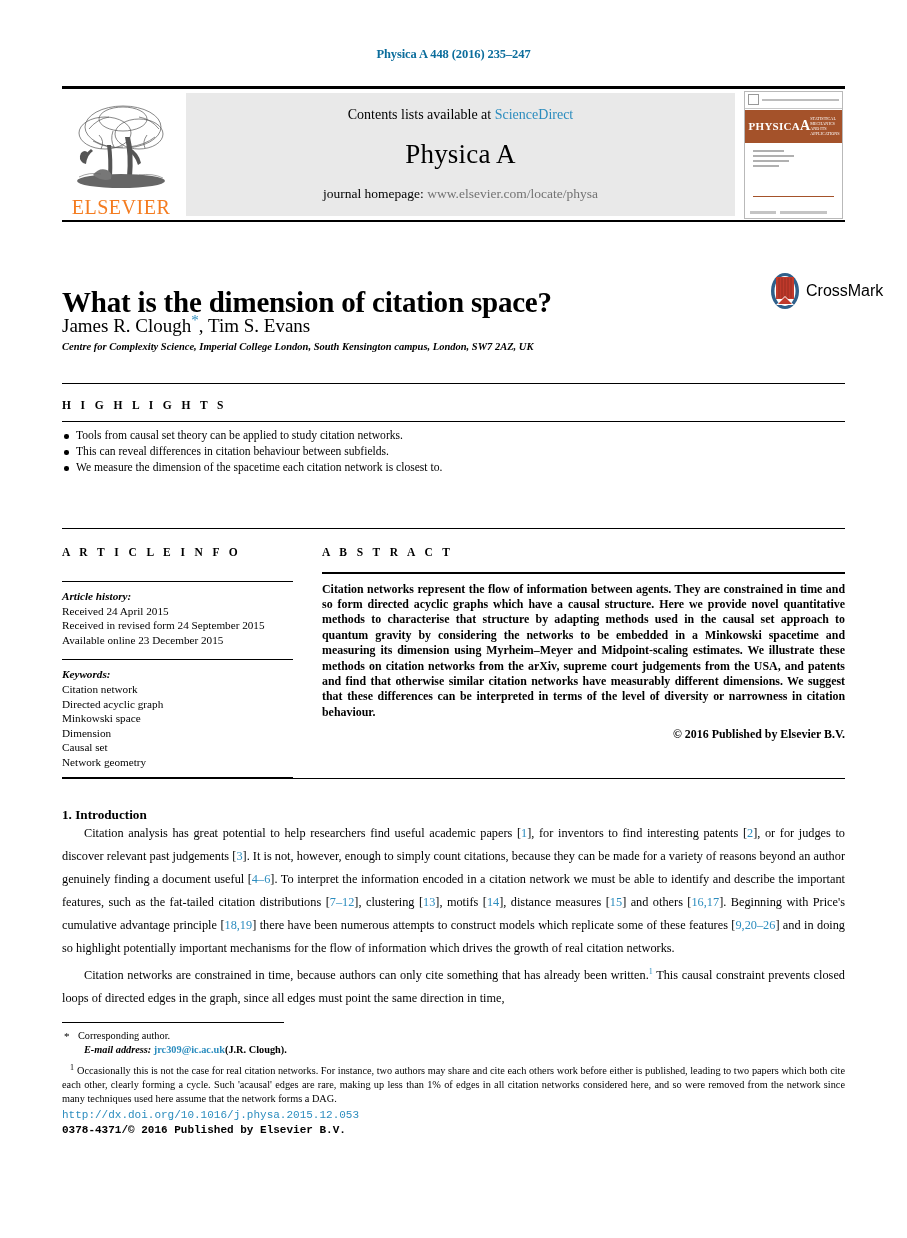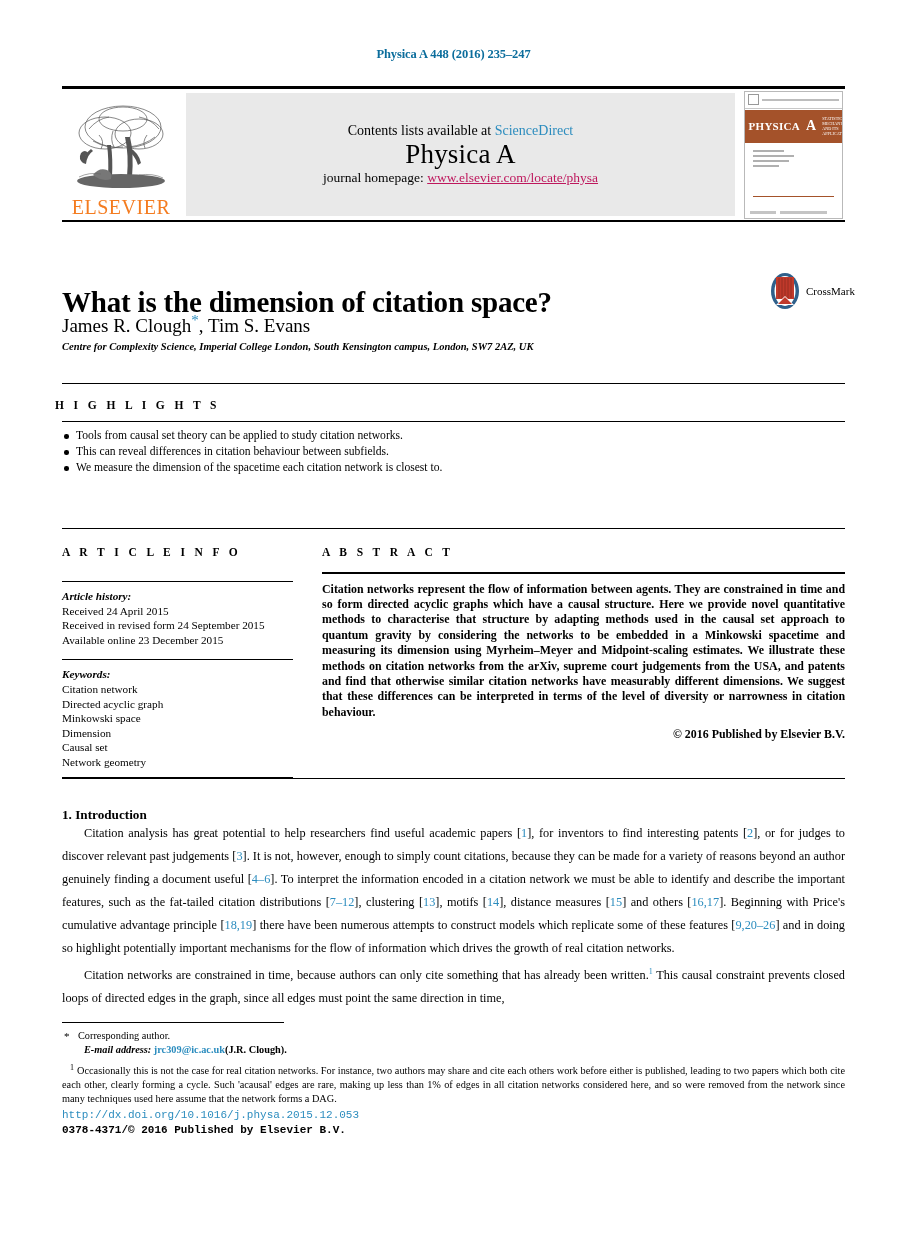--- a/index.html
+++ b/index.html
@@ -67,33 +67,33 @@
     line-height: 1;
     padding-bottom: 3px;
   }
   .mast-center {
     flex: 1 1 auto;
     background: #e9e9e9;
     margin: 4px 6px 4px 6px;
     display: flex;
     flex-direction: column;
     align-items: center;
-    justify-content: center;
+    justify-content: space-between;
     padding: 14px 0 14px 0;
     box-sizing: border-box;
   }
   .contents-line { font-size: 14px; }
   .sd-link { color: #2b8cbe; }
   .journal-name {
     font-family: "Liberation Serif", serif;
     font-size: 27px;
     letter-spacing: 0.2px;
   }
   .homepage-line { font-size: 13.5px; }
-  .homepage-link { color: #be185d; text-decoration: underline; }
+  .homepage-link { color: #737373; }
   .cover-wrap {
     flex: 0 0 104px;
     width: 104px;
     display: flex;
     align-items: center;
     justify-content: center;
   }
   .cover {
     width: 97px;
     height: 126px;
@@ -105,21 +105,21 @@
   .cover-top {
     position:absolute; left:0; top:0; right:0; height:17px;
     border-bottom:1px solid #c8c8c8;
     display:flex; align-items:center; padding:0 3px; box-sizing:border-box; gap:3px;
   }
   .cover-top-sq { width:9px; height:9px; border:1px solid #999; }
   .cover-top-line { height:2px; background:#bdbdbd; flex:1 1 auto; }
   .cover-band {
     position: absolute; left: 0; right: 0; top: 18px; height: 33px;
     background: #A4522A;
-    display: flex; align-items: center; padding-left: 4px; gap: 6px;
+    display: flex; align-items: center; padding-left: 4px; gap: 0;
     box-sizing: border-box;
   }
   .cover-physica { color: #fff; font-size: 11px; font-weight: bold; letter-spacing: 0.3px; }
   .cover-a { color: #fff; font-size: 14px; font-weight: bold; }
   .cover-sub { color:#fff; font-size:4.2px; line-height:1.25; }
   .cover-lines { position:absolute; left:8px; top:58px; right:10px; }
   .cover-lines div { height:2px; background:#b0b0b0; margin-bottom:3px; }
   .cover-rule { position:absolute; left:8px; right:8px; top:104px; height:1px; background:#A4522A; }
   .cover-foot { position:absolute; left:5px; right:5px; bottom:4px; display:flex; gap:4px; }
   .cover-foot div { height:3px; background:#c4c4c4; }
@@ -143,21 +143,21 @@
     font-size: 10.5px;
     font-style: italic;
     font-weight: bold;
   }
   .crossmark {
     position: absolute;
     left: 768px; top: 272px;
     display: flex; align-items: center; gap: 4px;
   }
   .cm-badge { width: 34px; height: 38px; display:block; }
-  .cm-text { font-size: 11px; font-family: Liberation Serif, serif; }
+  .cm-text { font-size: 16px; font-family: Liberation Sans, sans-serif; }
 
   
   .rule {
     position: absolute;
     left: 62px;
     width: 783px;
     background: #000;
   }
 
   
@@ -349,21 +349,21 @@
         <line x1="23" y1="6" x2="23" y2="26"></line>
       </g>
       <path d="M17 24 L8 33 L26 33 Z" fill="#ffffff"></path>
       <path d="M17 25 L10 32 L24 32 Z" fill="#c0392b"></path>
     </svg>
     <span class="cm-text">CrossMark</span>
   </div>
 
   <div class="rule" style="top:383px; height:1px;"></div>
 
-  <div class="sec-label" style="left:55px; top:399px;">H I G H L I G H T S</div>
+  <div class="sec-label" style="left:62px; top:399px;">H I G H L I G H T S</div>
   <div class="rule" style="top:421px; height:1px;"></div>
   <ul class="hl-list">
     <li>Tools from causal set theory can be applied to study citation networks.</li>
     <li>This can reveal differences in citation behaviour between subfields.</li>
     <li>We measure the dimension of the spacetime each citation network is closest to.</li>
   </ul>
 
   <div class="rule" style="top:528px; height:1px;"></div>
 
   <div class="sec-label" style="left:62px; top:546px;">A R T I C L E   I N F O</div>

